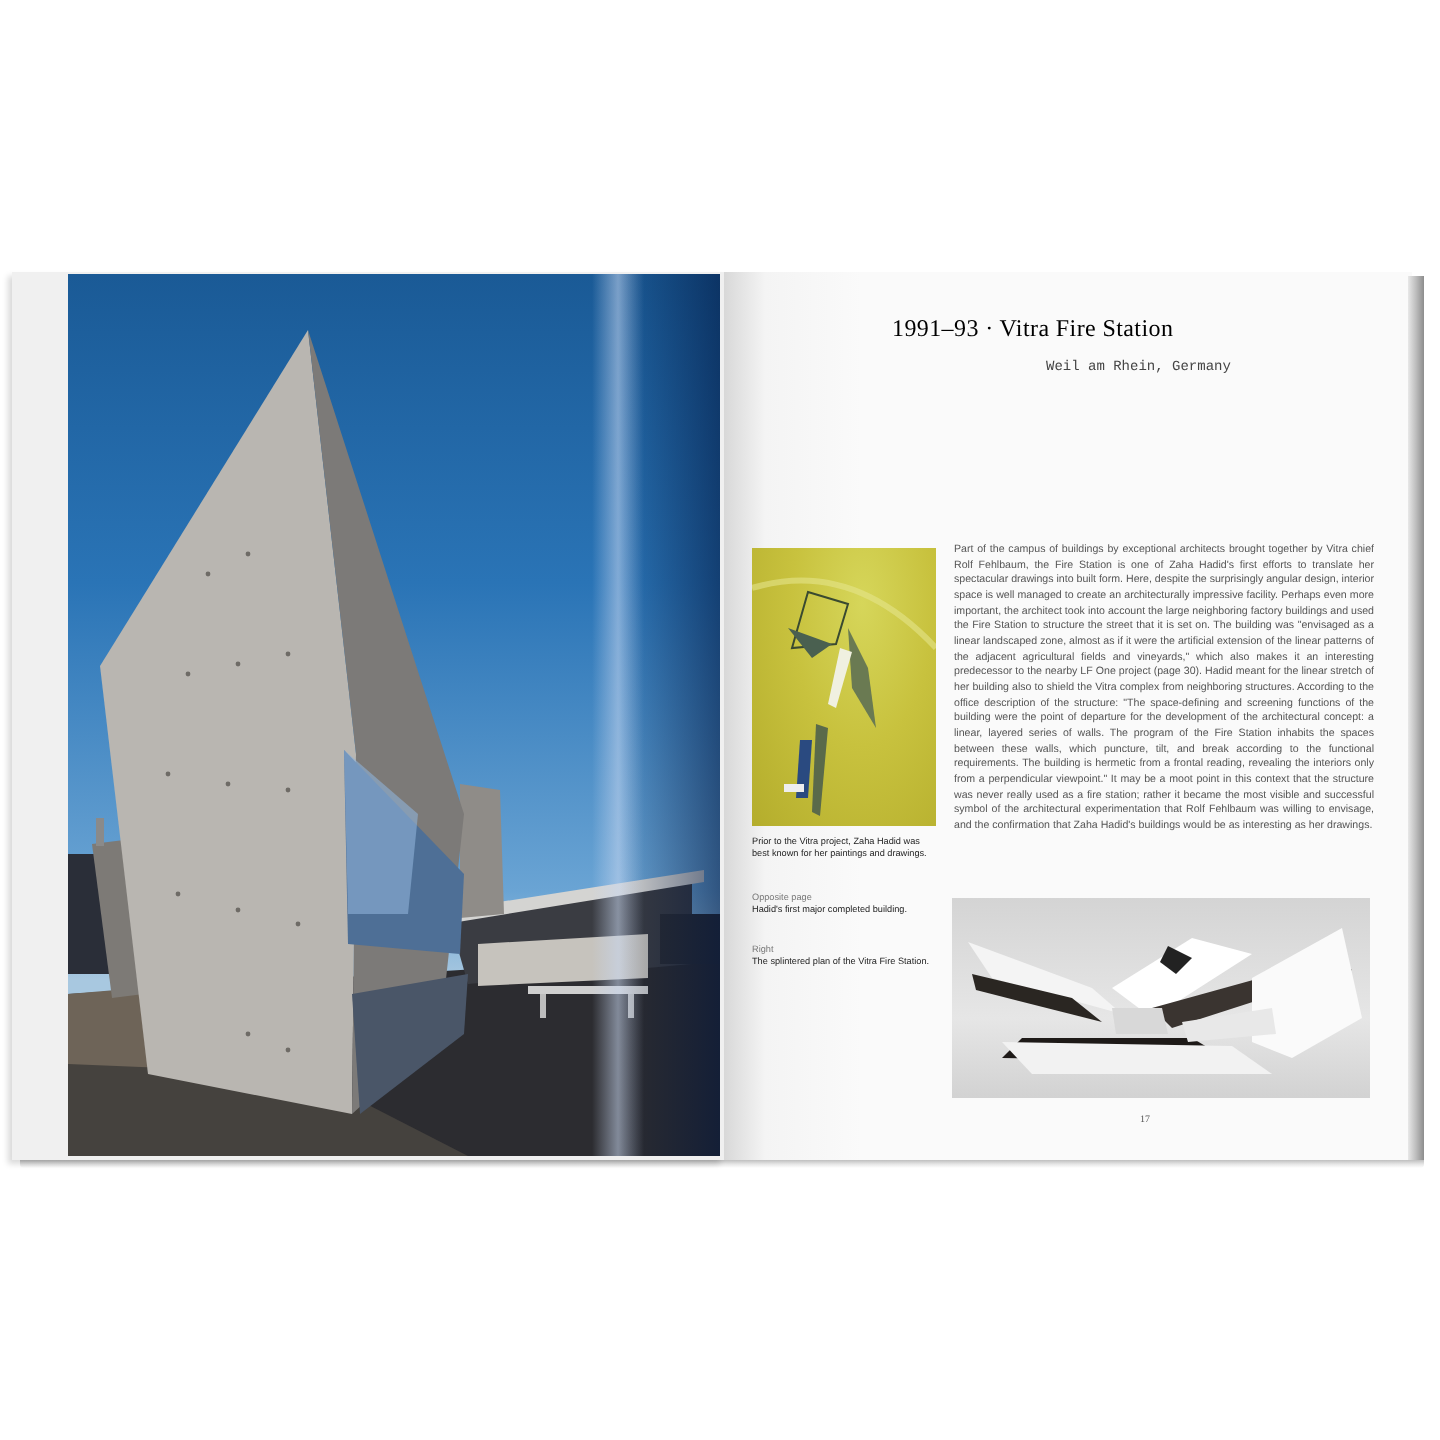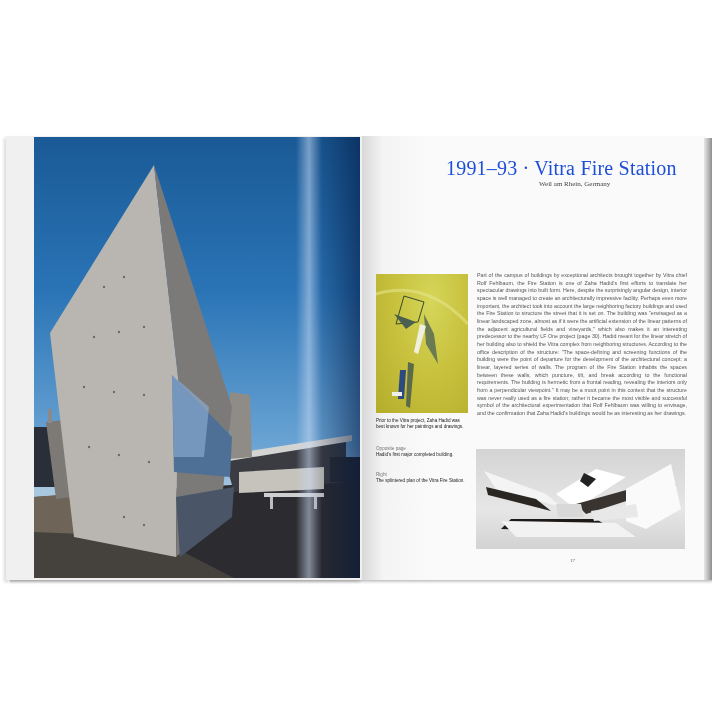--- a/index.html
+++ b/index.html
@@ -32,25 +32,25 @@
     .photo svg { position: absolute; left: 0; top: 0; }
     .right-page {
       position: absolute; left: 362px; top: 136px; width: 344px; height: 444px;
       background: linear-gradient(90deg, #d8d8d8 0%, #f4f4f4 6%, #fafafa 20%, #fafafa 100%);
     }
     .right-edge {
       position: absolute; left: 704px; top: 138px; width: 8px; height: 442px;
       background: linear-gradient(90deg, #e8e8e8, #bdbdbd 50%, #8d8d8d);
     }
     .title {
-      position: absolute; left: 446px; top: 157px; font-size: 20px; color: #1d4ed8;
+      position: absolute; left: 446px; top: 157px; font-size: 12px; color: #000000;
       letter-spacing: 0.2px; white-space: nowrap; text-align: right;
     }
     .subtitle {
-      position: absolute; left: 539px; top: 180px; font-size: 7px; color: #444; white-space: nowrap;
+      position: absolute; left: 523px; top: 180px; font-size: 7px; color: #444; white-space: nowrap; font-family: Liberation Mono, monospace;
     }
     .yellow-img {
       position: absolute; left: 376px; top: 274px; width: 92px; height: 139px;
       background: radial-gradient(ellipse at 60% 20%, #d6d65a 0%, #c8c23e 45%, #b4ad2c 100%);
       overflow: hidden;
     }
     .caption {
       position: absolute; left: 376px; font-family: "Liberation Sans", sans-serif;
       font-size: 4.6px; line-height: 6.4px; color: #222; width: 92px;
     }

